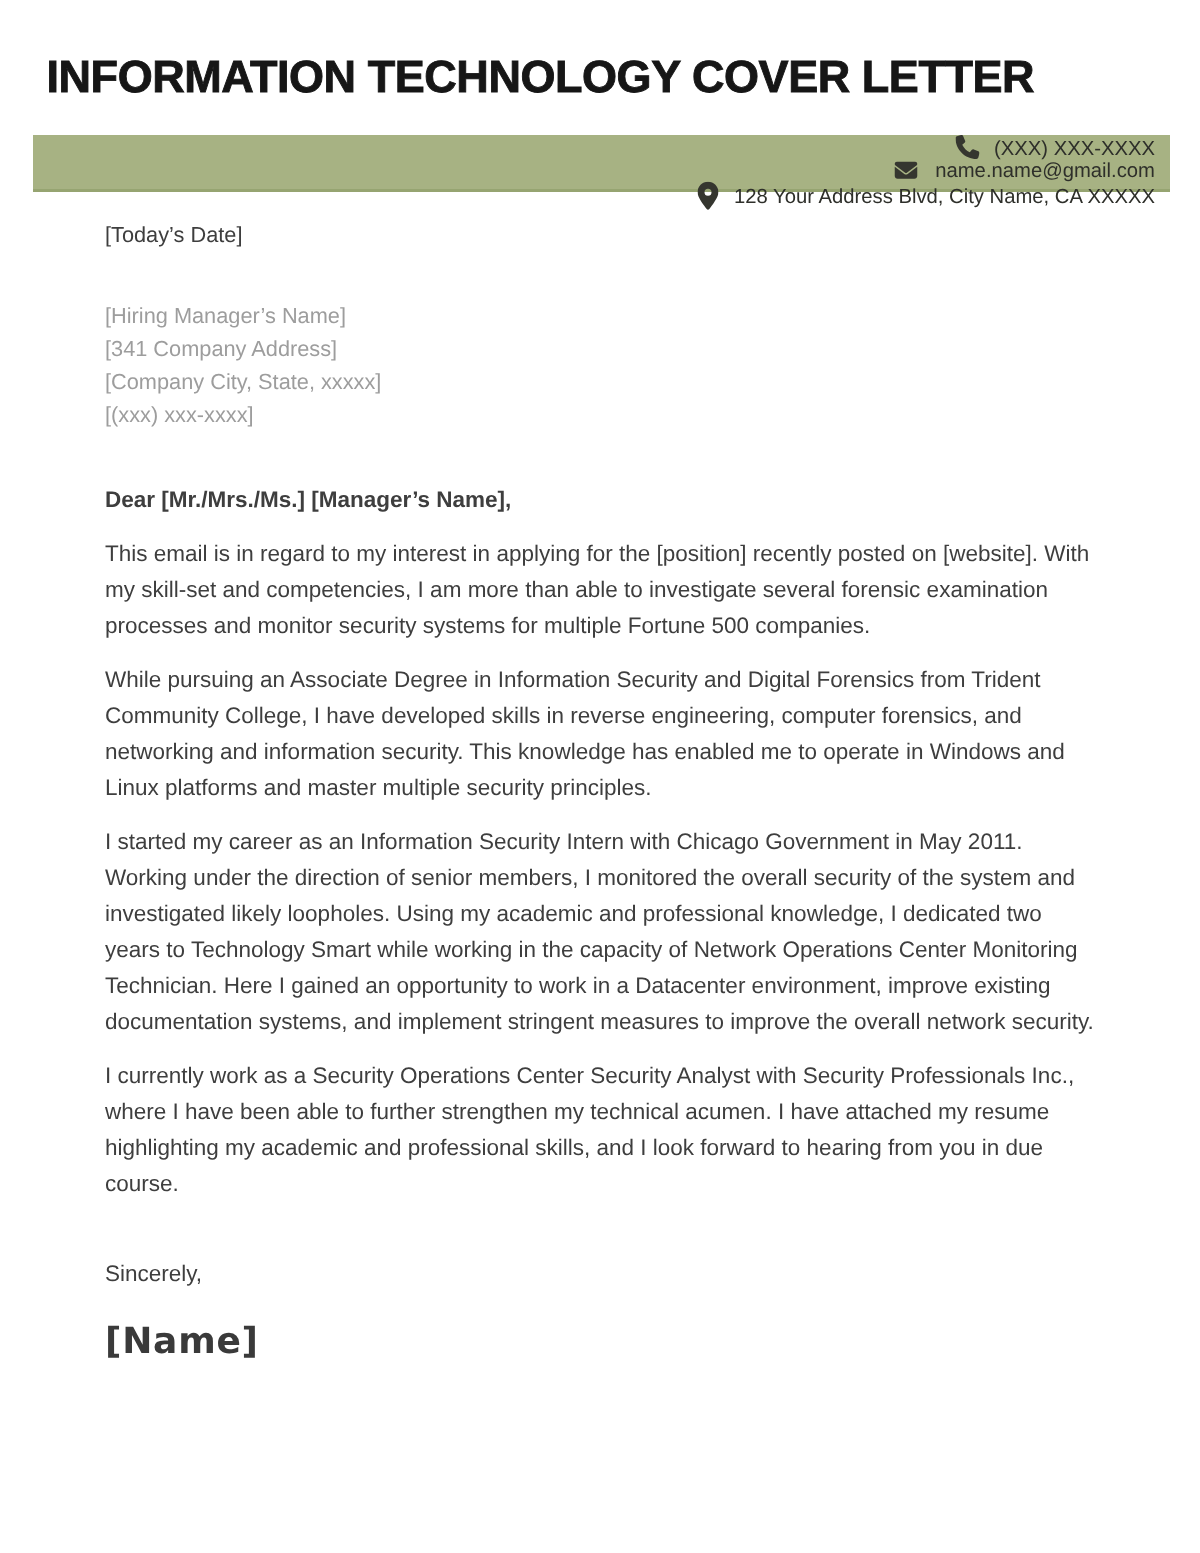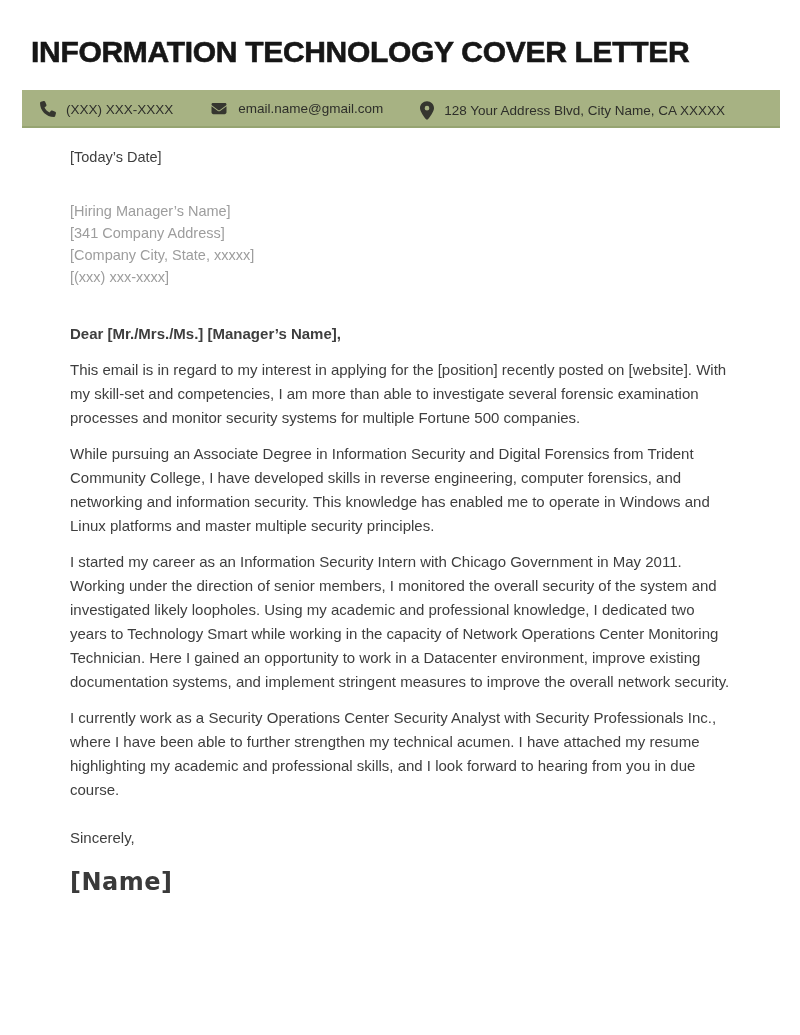--- a/index.html
+++ b/index.html
@@ -21,23 +21,24 @@
     -webkit-text-stroke: 0.6px currentColor;
     white-space: nowrap;
   }
   .contact-bar {
     margin: 21px 20px 0 22px;
     height: 38px;
     background: var(--accent-bar, #a7b283);
     border-bottom: 2px solid var(--accent-bar-edge, #96a471);
     box-sizing: border-box;
     display: flex;
-    align-items: flex-start;
-    padding: 11px 10px 0 18px;
+    align-items: flex-end;
+    padding: 0 10px 0 18px;
     column-gap: 37px;
+    flex-direction: column;
   }
   .contact-item {
     display: flex;
     align-items: center;
     column-gap: 10px;
     color: var(--bar-text, #2e2f2a);
     font-size: 13.5px;
     white-space: nowrap;
   }
   .contact-item svg { display: block; fill: #35362f; }
@@ -55,21 +56,21 @@
     color: var(--body-text, #3e3e3e);
   }
   .recipient-block {
     margin: 32px 0 0 0;
     font-size: 14.5px;
     line-height: 22px;
     color: var(--muted-text, #9d9d9d);
   }
   .salutation { margin: 34px 0 0 0; font-weight: bold; }
   .para { margin: 12px 0 0 0; }
-  .closing { margin: 24px 0 0 0; }
+  .closing { margin: 36px 0 0 0; }
   .signature {
     margin: 20px 0 0 0;
     font-family: "DejaVu Sans", sans-serif;
     font-size: 24px;
     font-weight: bold;
     letter-spacing: 0.5px;
     color: #3a3a3a;
   }
   p { padding: 0; }
 </style>
@@ -88,21 +89,21 @@
           </svg>
       </span>
       <span>(XXX) XXX-XXXX</span>
     </div>
     <div class="contact-item">
       <span>
         <svg width="18" height="15" viewBox="0 0 512 512">
             <path d="M48 64C21.5 64 0 85.5 0 112c0 15.1 7.1 29.3 19.2 38.4L236.8 313.6c11.4 8.5 27 8.5 38.4 0L492.8 150.4c12.1-9.1 19.2-23.3 19.2-38.4c0-26.5-21.5-48-48-48H48zM0 176V384c0 35.3 28.7 64 64 64H448c35.3 0 64-28.7 64-64V176L294.4 339.2c-22.8 17.1-54 17.1-76.8 0L0 176z"></path>
           </svg>
       </span>
-      <span>email.name@gmail.com</span>
+      <span>name.name@gmail.com</span>
     </div>
     <div class="contact-item">
       <span>
         <svg width="14" height="19" viewBox="0 0 384 512">
             <path d="M215.7 499.2C267 435 384 279.4 384 192C384 86 298 0 192 0S0 86 0 192c0 87.4 117 243.2 168.3 307.2c12.3 15.3 35.1 15.3 47.4 0zM192 128a64 64 0 1 1 0 128 64 64 0 1 1 0-128z"></path>
           </svg>
       </span>
       <span>128 Your Address Blvd, City Name, CA XXXXX</span>
     </div>
   </div>

